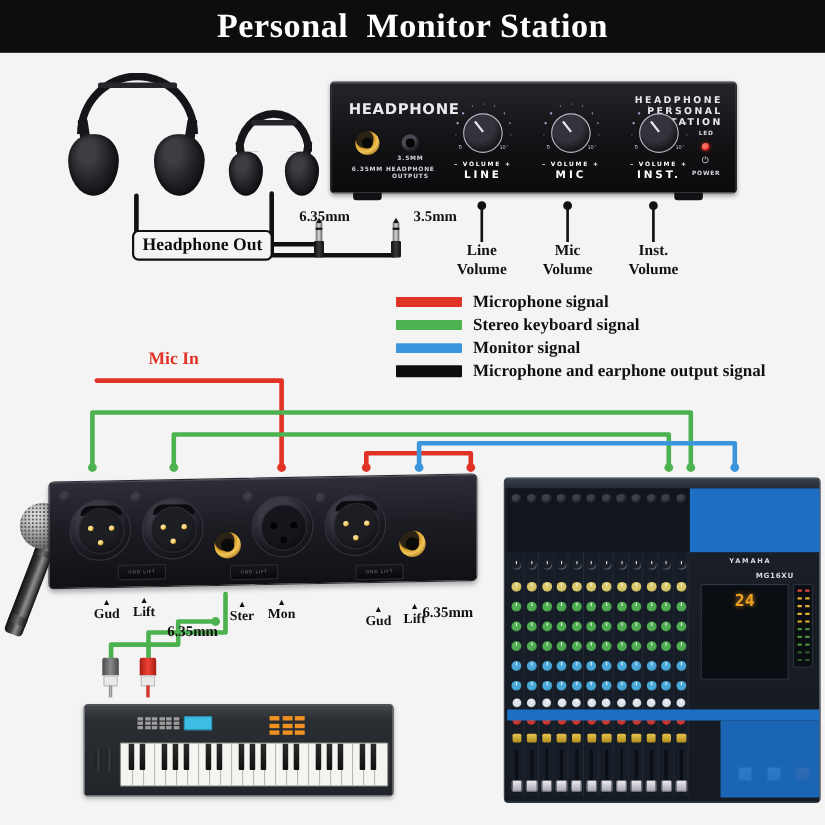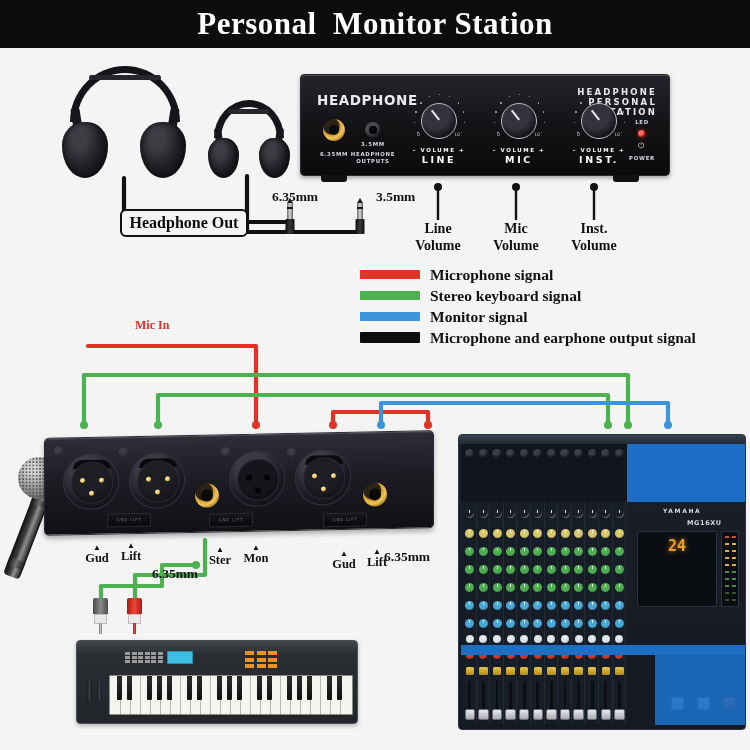--- a/index.html
+++ b/index.html
@@ -490,21 +490,21 @@
 
   <div class="abs" style="left:0; top:225px; width:140px; height:150px;">
     <div class="mic-body">
       <div class="mic-ring" style="top:14px;"></div>
       <div class="mic-ring" style="top:78px; height:8px;"></div>
     </div>
     <div class="mic-head">
         <div class="mic-mesh"></div>
       </div>
   </div>
-  <div class="ptext red" style="left:135px; top:318px; font-size:12px;">Mic In</div>
+  <div class="ptext red" style="left:135px; top:318px; font-size:16px;">Mic In</div>
 
   <div class="legend">
     <div class="legrow">
       <div class="legswatch" style="background:#e03225;"></div>
       <div class="legtext">Microphone signal</div>
     </div>
     <div class="legrow">
       <div class="legswatch" style="background:#4cb14f;"></div>
       <div class="legtext">Stereo keyboard signal</div>
     </div>
@@ -858,21 +858,21 @@
         <div class="fader-cap" style="left: 212px; top: 262px; width: 13px; height: 13px;"></div>
         <div class="fader-slot" style="left: 243px; top: 236px; width: 3px; height: 48px;"></div>
         <div class="fader-cap" style="left: 238px; top: 262px; width: 13px; height: 13px;"></div>
         <div class="fader-slot" style="left: 269px; top: 236px; width: 3px; height: 48px;"></div>
         <div class="fader-cap red" style="left: 264px; top: 262px; width: 13px; height: 13px;"></div>
       </div>
 
     <div class="yam" style="left:204px; top:72px;">YAMAHA</div>
     <div class="mgx" style="left:228px; top:84px;">MG16XU</div>
 
-    <div class="lcd" style="left:178px; top:96px; width:80px; height:76px;">
+    <div class="lcd" style="left:178px; top:96px; width:80px; height:87px;">
       <div class="num">24</div>
     </div>
 
     <div class="abs" style="left:262px; top:96px; width:18px; height:76px; background:#0a0d12; border:1px solid #2b3440;">
       <div class="meterled" style="left:3px; top:4px;  background:#e04a3a;"></div>
         <div class="meterled" style="left:10px; top:4px;  background:#e04a3a;"></div>
       <div class="meterled" style="left:3px; top:11px; background:#e8b030;"></div>
         <div class="meterled" style="left:10px; top:11px; background:#e8b030;"></div>
       <div class="meterled" style="left:3px; top:18px; background:#e8b030;"></div>
         <div class="meterled" style="left:10px; top:18px; background:#e8b030;"></div>

